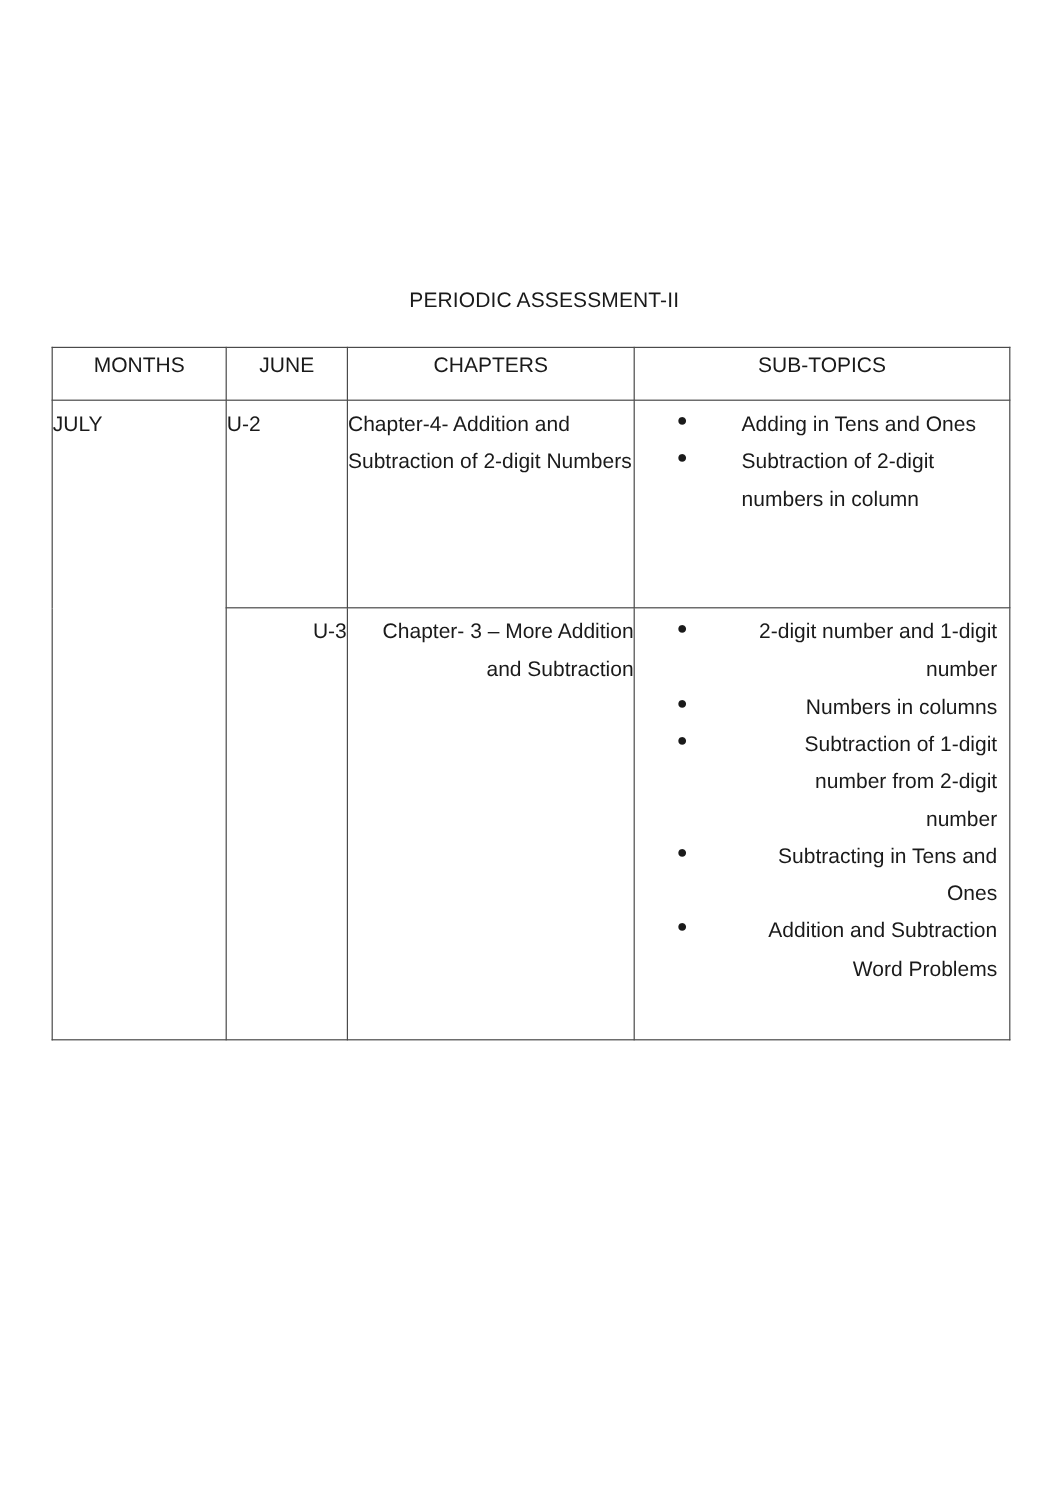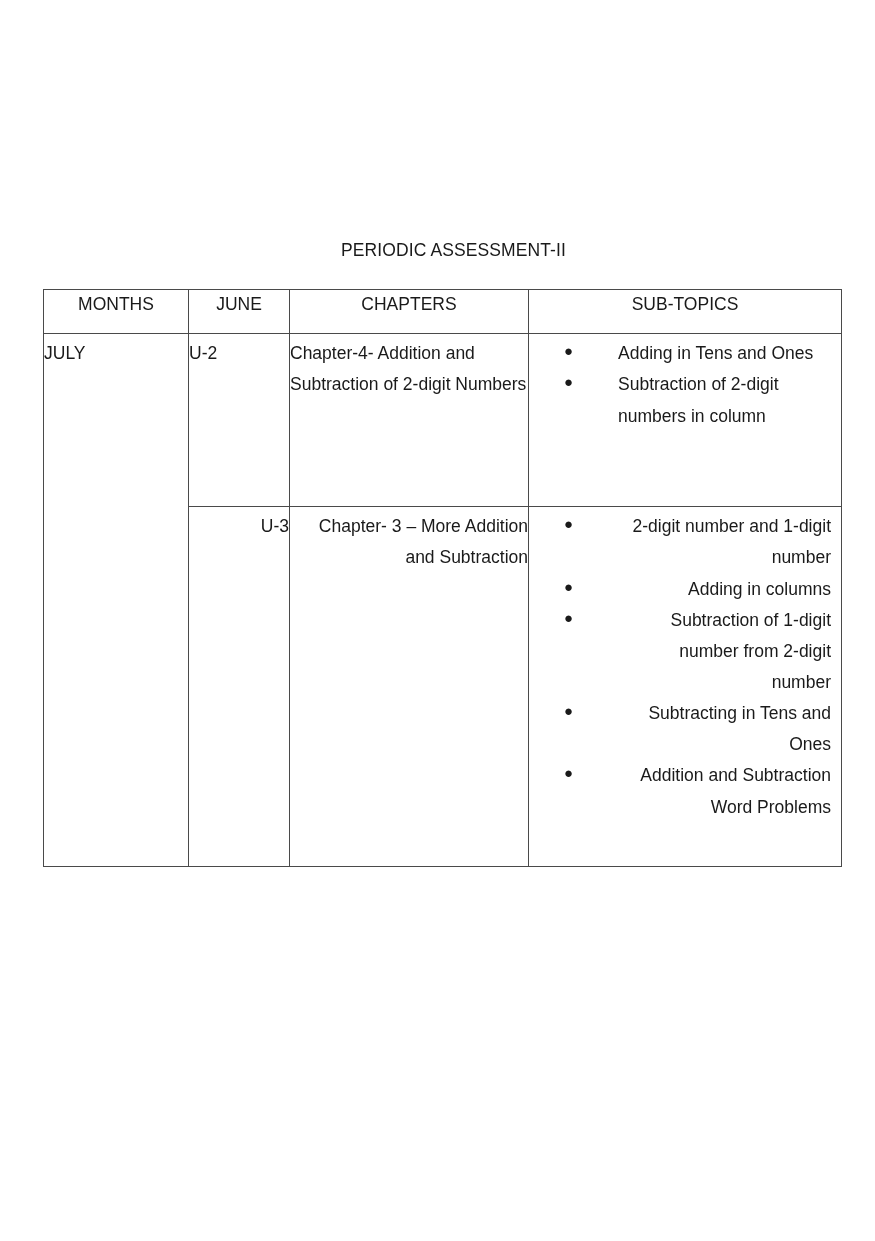--- a/index.html
+++ b/index.html
@@ -159,21 +159,21 @@
         <td class="cell-pad-left cell-top-pad">U-3</td>
         <td class="cell-pad-left cell-top-pad">Chapter- 3 – More Addition and Subtraction</td>
         <td class="cell-top-pad">
           <ul class="subtopics">
             <li>
               <span class="bullet">●</span>
               <span>2-digit number and 1-digit number</span>
             </li>
             <li>
               <span class="bullet">●</span>
-              <span> Adding in columns</span>
+              <span> Numbers in columns</span>
             </li>
             <li>
               <span class="bullet">●</span>
               <span>Subtraction of 1-digit number from 2-digit number</span>
             </li>
             <li>
               <span class="bullet">●</span>
               <span>Subtracting in Tens and Ones</span>
             </li>
             <li>

